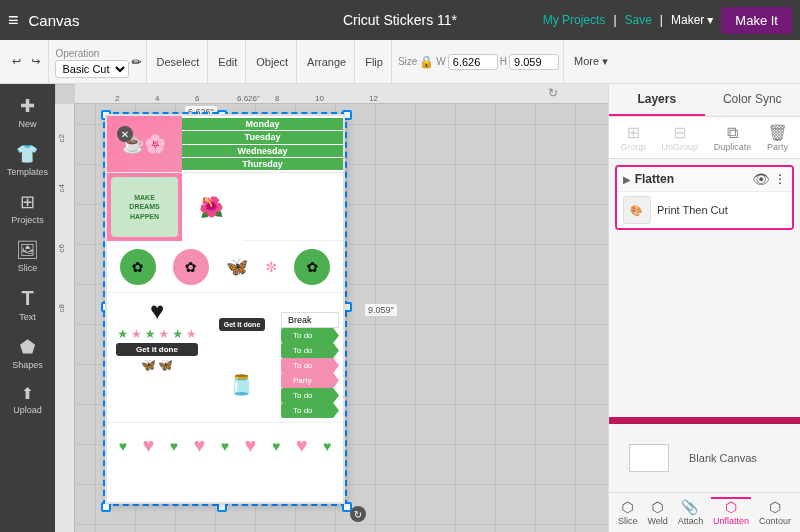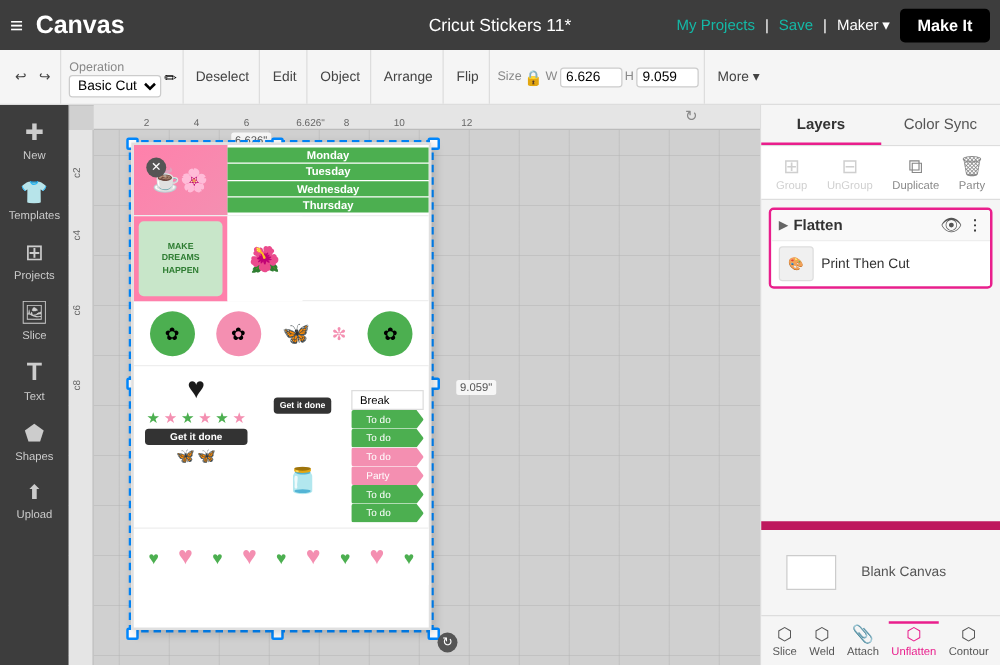--- a/index.html
+++ b/index.html
@@ -4,26 +4,26 @@
   <style>
     * { box-sizing: border-box; margin: 0; padding: 0; }
     body { font-family: Arial, sans-serif; font-size: 12px; background: #f0f0f0; width: 800px; height: 532px; overflow: hidden; }
 
     
     #topbar {
       display: flex; align-items: center; background: #3d3d3d; color: white;
       height: 40px; padding: 0 8px; gap: 10px;
     }
     #topbar .menu-icon { font-size: 18px; cursor: pointer; }
-    #topbar .canvas-title { font-size: 20px; font-weight: bold; margin-right: auto; }
+    #topbar .canvas-title { font-size: 15px; font-weight: normal; margin-right: auto; }
     #topbar .project-title { position: absolute; left: 50%; transform: translateX(-50%); font-size: 14px; color: white; }
     #topbar .top-right { display: flex; align-items: center; gap: 8px; margin-left: auto; }
     #topbar .top-right a { color: #14b8a6; font-size: 12px; text-decoration: none; }
     #topbar .maker-btn { background: none; border: none; color: white; font-size: 12px; cursor: pointer; display: flex; align-items: center; gap: 3px; }
-    #topbar .make-it-btn { background: #000000; color: white; border: none; border-radius: 4px; padding: 6px 14px; font-size: 13px; font-weight: bold; cursor: pointer; }
+    #topbar .make-it-btn { background: #701a75; color: white; border: none; border-radius: 4px; padding: 6px 14px; font-size: 13px; font-weight: normal; cursor: pointer; }
 
     
     #toolbar {
       display: flex; align-items: center; background: #f5f5f5; border-bottom: 1px solid #ddd;
       height: 44px; padding: 0 4px; gap: 2px;
     }
     .tb-group { display: flex; align-items: center; gap: 2px; padding: 0 4px; border-right: 1px solid #ddd; height: 100%; }
     .tb-group:last-child { border-right: none; }
     .tb-btn { background: none; border: none; cursor: pointer; font-size: 11px; color: #444; padding: 2px 4px; display: flex; align-items: center; gap: 2px; border-radius: 3px; }
     .tb-label { font-size: 10px; color: #888; }

